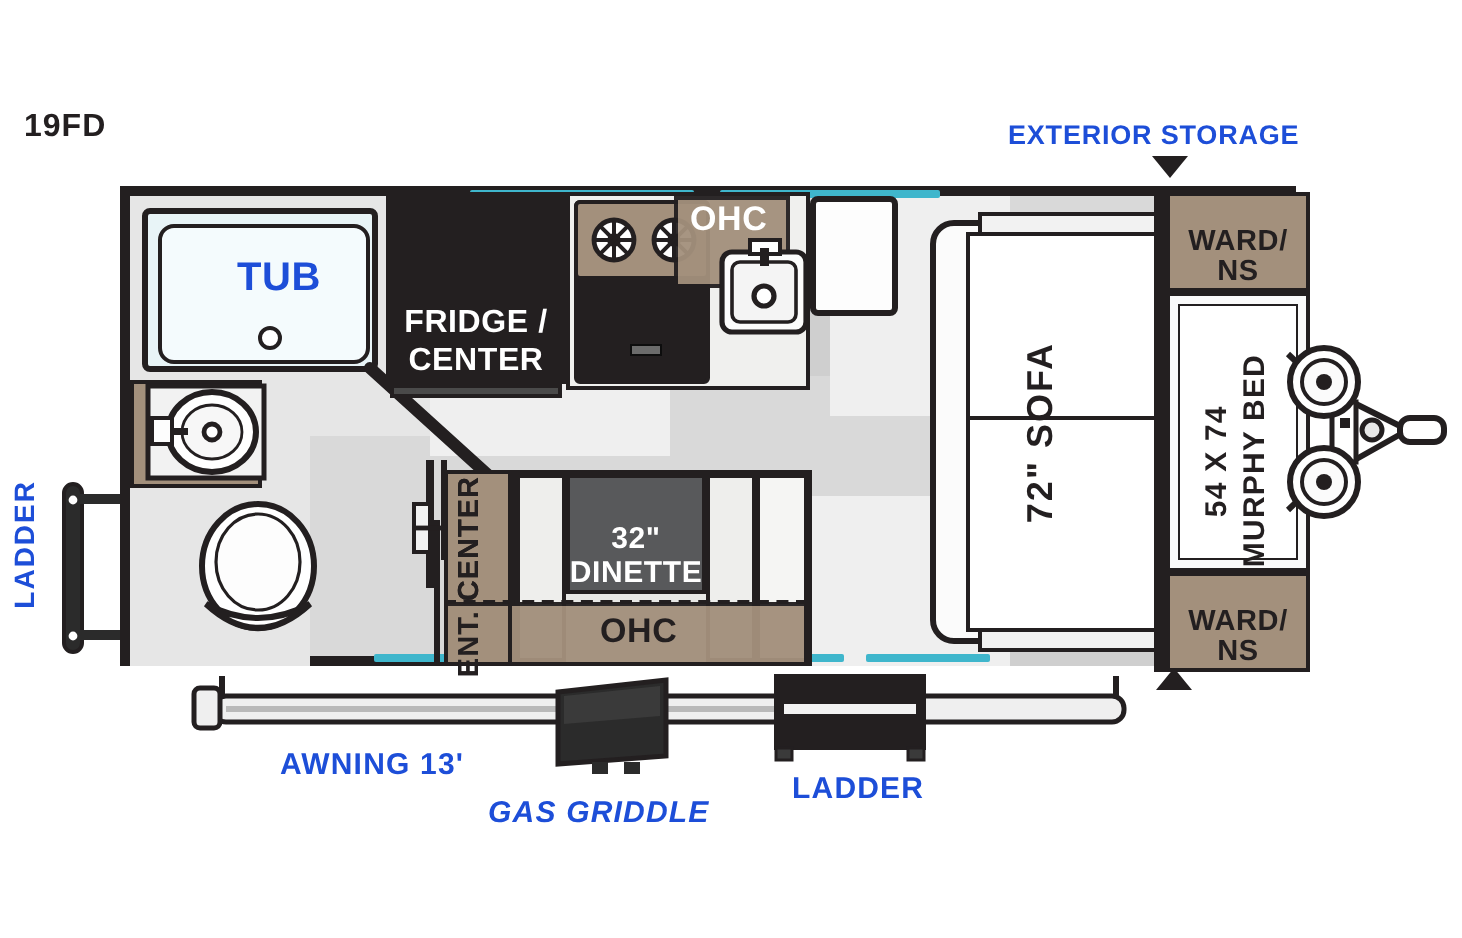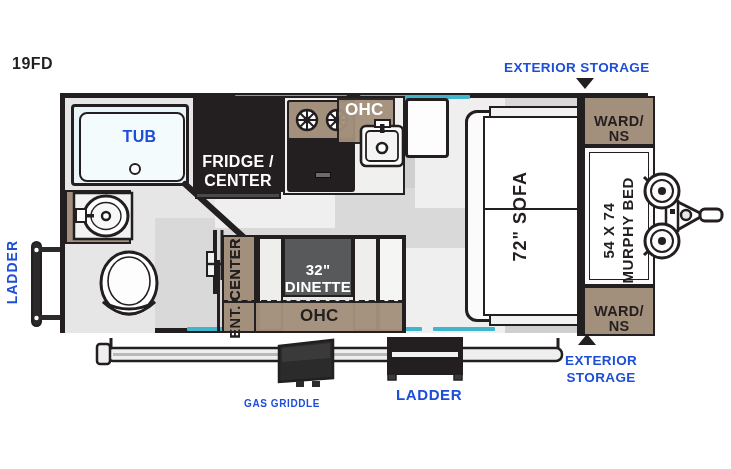--- a/index.html
+++ b/index.html
@@ -91,21 +91,21 @@
 
     <div class="teal" style="left:170px;top:-3px;width:112px;"></div>
     <div class="teal" style="left:295px;top:-3px;width:110px;"></div>
 
     <div class="teal" style="left:122px;top:229px;width:105px;"></div>
     <div class="teal" style="left:295px;top:229px;width:62px;"></div>
     <div class="teal" style="left:368px;top:229px;width:62px;"></div>
 
     <div class="bx" style="left:6px;top:6px;width:118px;height:82px;background:#e8f4f7;border-radius:4px;border-width:3px;">
       <div class="bx1" style="left:5px;top:5px;width:106px;height:70px;border-radius:8px;background:#f4fbfd;border-width:2px;"></div>
-      <div class="lbl plan" style="left:0;right:0;top:22px;text-align:center;font-size:16px;margin-left:19px;">TUB</div>
+      <div class="lbl plan" style="left:0;right:0;top:22px;text-align:center;font-size:20px;margin-left:19px;">TUB</div>
       <div style="position:absolute;left:55px;top:56px;width:8px;height:8px;border:2px solid #231f20;border-radius:50%;background:#ffffff;"></div>
     </div>
 
     <div class="abs" style="left:0px;top:92px;width:66px;height:54px;background:#a3907c;border:2px solid #231f20;box-sizing:border-box;"></div>
     <div class="abs" style="left:8px;top:92px;">
       <svg width="62" height="54" viewBox="0 0 62 54">
         <rect x="1" y="3" width="58" height="46" fill="#f2f2f2" stroke="#231f20" stroke-width="2.5"></rect>
         <ellipse cx="33" cy="26" rx="22" ry="20" fill="#ffffff" stroke="#231f20" stroke-width="3"></ellipse>
         <ellipse cx="33" cy="26" rx="15" ry="13.5" fill="#f7f7f7" stroke="#231f20" stroke-width="1.4"></ellipse>
         <circle cx="33" cy="26" r="4" fill="#ffffff" stroke="#231f20" stroke-width="2.4"></circle>
@@ -255,38 +255,37 @@
 
   <div class="abs" style="left:95px;top:338px;">
     <svg width="480" height="30" viewBox="0 0 480 30">
       <rect x="12" y="10" width="455" height="13" rx="6" fill="#efefef" stroke="#231f20" stroke-width="2.5"></rect>
       <rect x="18" y="15" width="320" height="3" fill="#b9b9b9"></rect>
       <rect x="2" y="6" width="13" height="20" rx="3" fill="#efefef" stroke="#231f20" stroke-width="2.5"></rect>
       <line x1="16" y1="0" x2="16" y2="10" stroke="#231f20" stroke-width="3"></line>
       <line x1="463" y1="0" x2="463" y2="10" stroke="#231f20" stroke-width="3"></line>
     </svg>
   </div>
+  <div class="lbl" style="left:140px;top:374px;font-size:15px;letter-spacing:.6px;">AWNING 13'</div>
 
   <div class="abs" style="left:276px;top:336px;">
     <svg width="62" height="52" viewBox="0 0 62 52">
       <path d="M3 10 L57 4 L57 42 L3 46 Z" fill="#2b2b2b" stroke="#231f20" stroke-width="2.5"></path>
       <path d="M6 12 L54 7 L54 22 L6 26 Z" fill="#3a3a3a"></path>
       <rect x="20" y="45" width="8" height="6" fill="#2b2b2b"></rect>
       <rect x="36" y="45" width="8" height="6" fill="#2b2b2b"></rect>
     </svg>
   </div>
-  <div class="lbl" style="left:244px;top:398px;font-size:10px;letter-spacing:.6px;">GAS GRIDDLE</div>
+  <div class="lbl" style="left:244px;top:398px;font-size:15px;letter-spacing:.6px;font-style:italic;">GAS GRIDDLE</div>
 
   <div class="abs" style="left:386px;top:336px;">
     <svg width="78" height="46" viewBox="0 0 78 46">
       <rect x="2" y="2" width="74" height="36" fill="#231f20" stroke="#231f20" stroke-width="2"></rect>
       <rect x="6" y="16" width="66" height="5" fill="#f2f2f2"></rect>
       <rect x="2" y="38" width="8" height="6" fill="#3a3a3a" stroke="#231f20" stroke-width="1.5"></rect>
       <rect x="68" y="38" width="8" height="6" fill="#3a3a3a" stroke="#231f20" stroke-width="1.5"></rect>
     </svg>
   </div>
   <div class="lbl" style="left:396px;top:386px;font-size:15px;letter-spacing:.6px;">LADDER</div>
 
   <div class="tri-up" style="left:578px;top:334px;"></div>
-  <div class="lbl" style="left:565px;top:353px;font-size:13.5px;line-height:1.25;white-space:pre;text-align:center;">EXTERIOR
-STORAGE</div>
 
 </div>
 
 </body></html>

